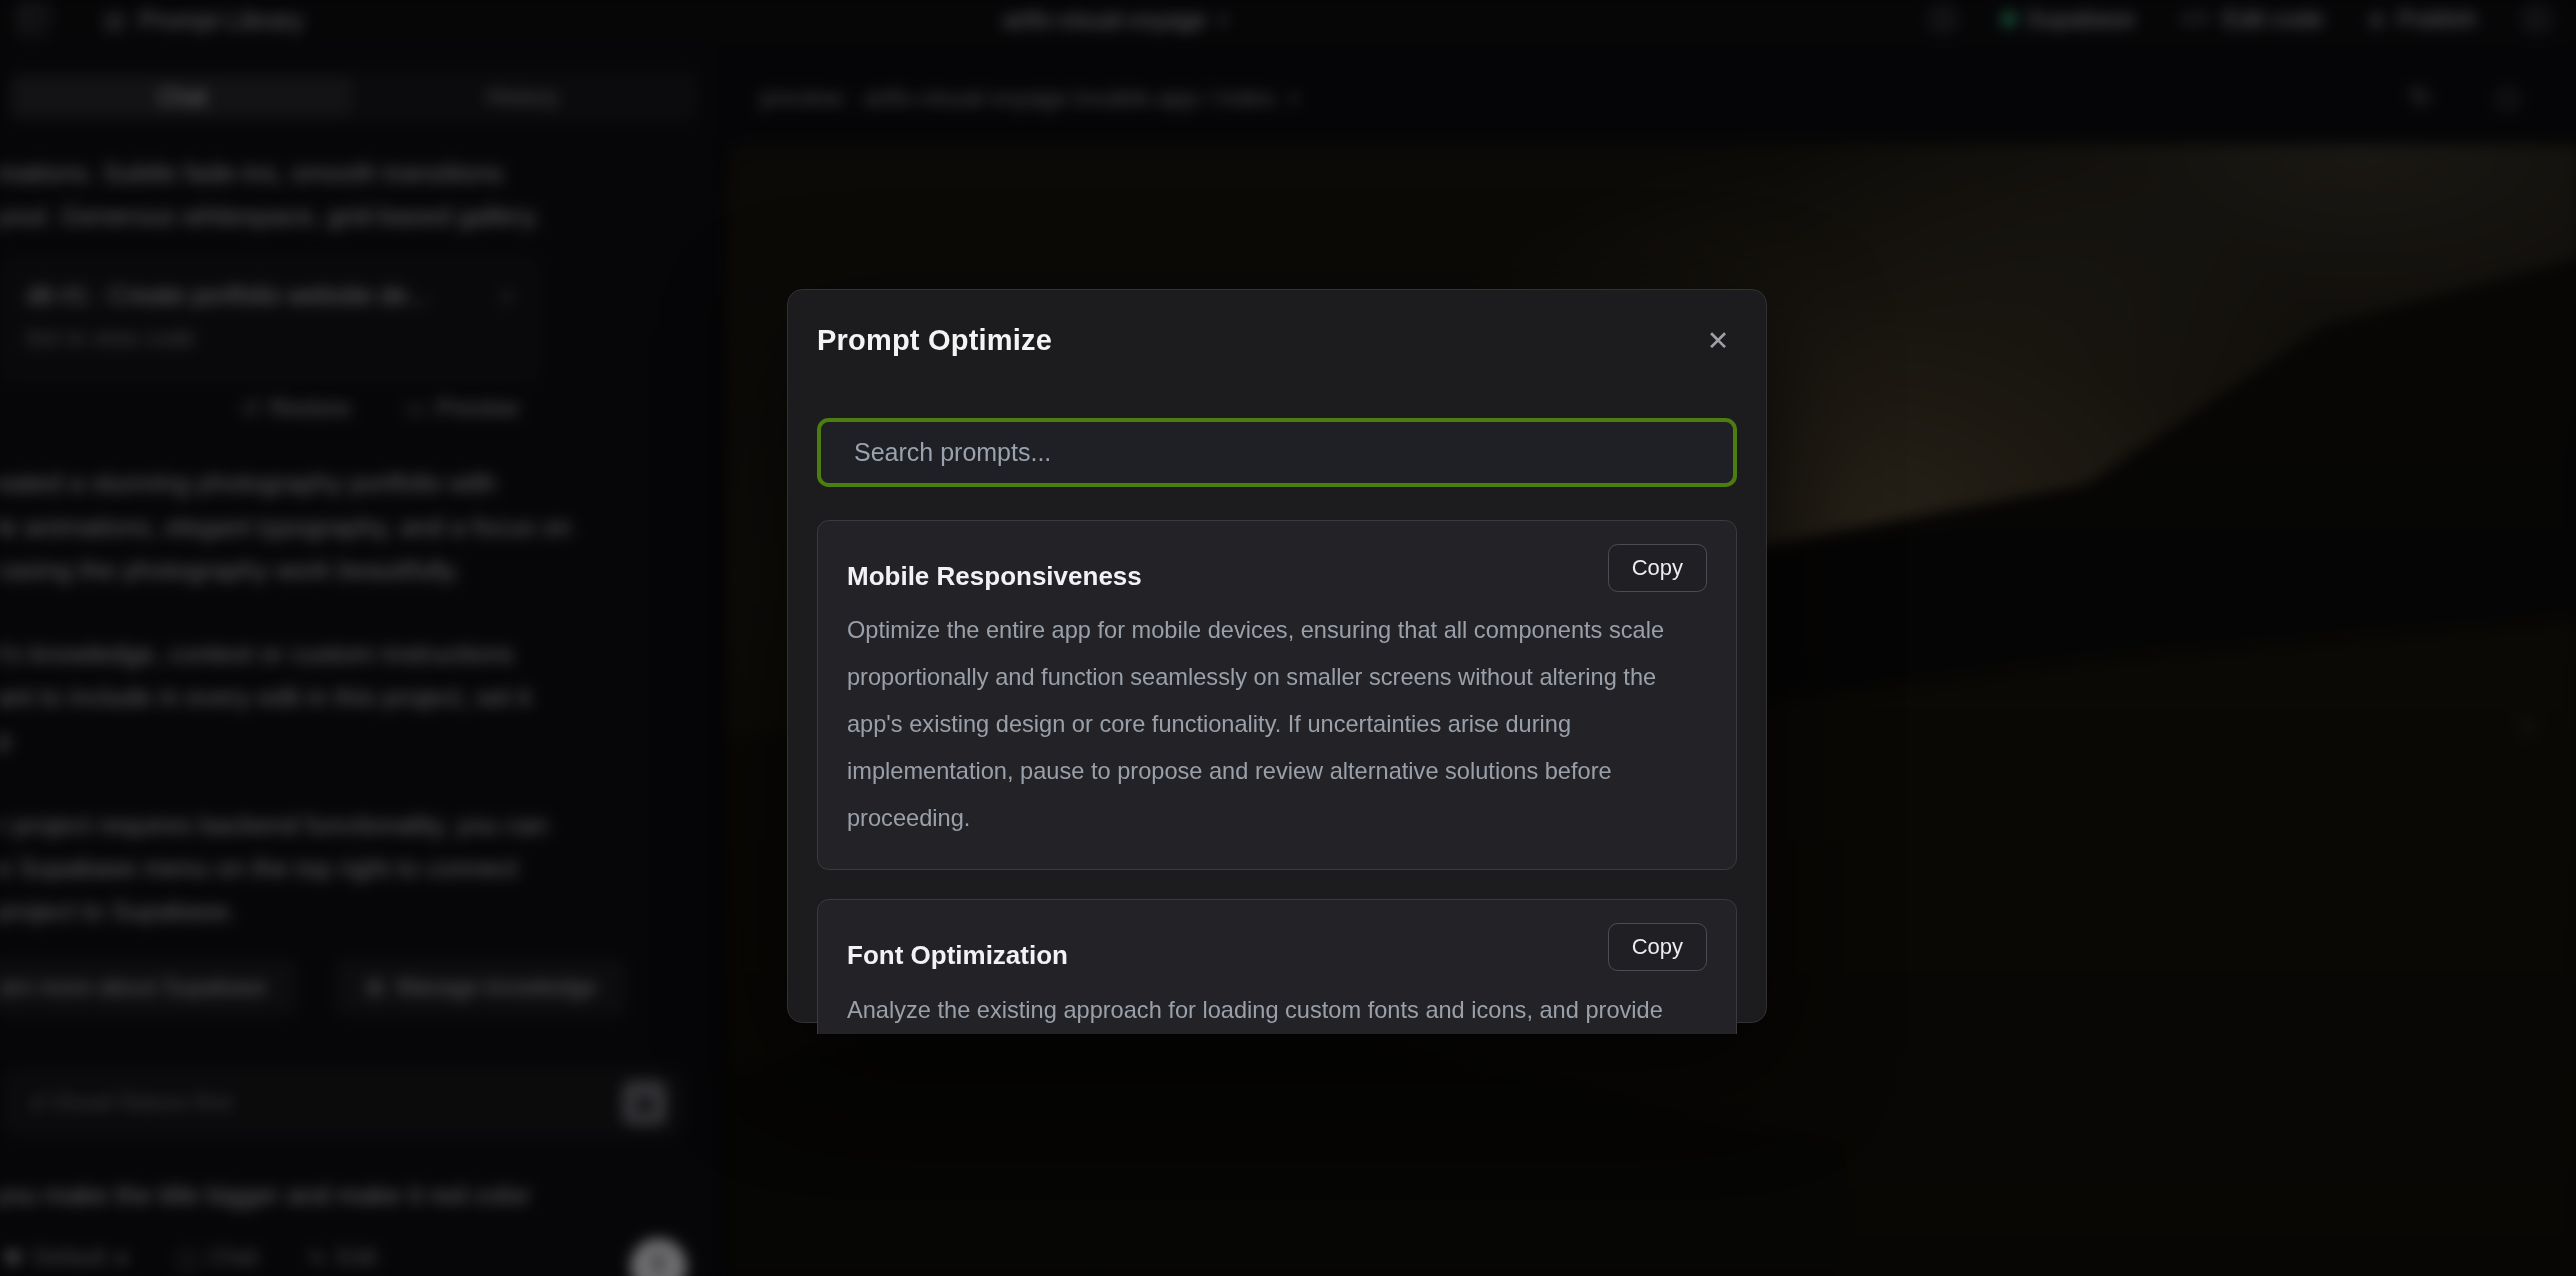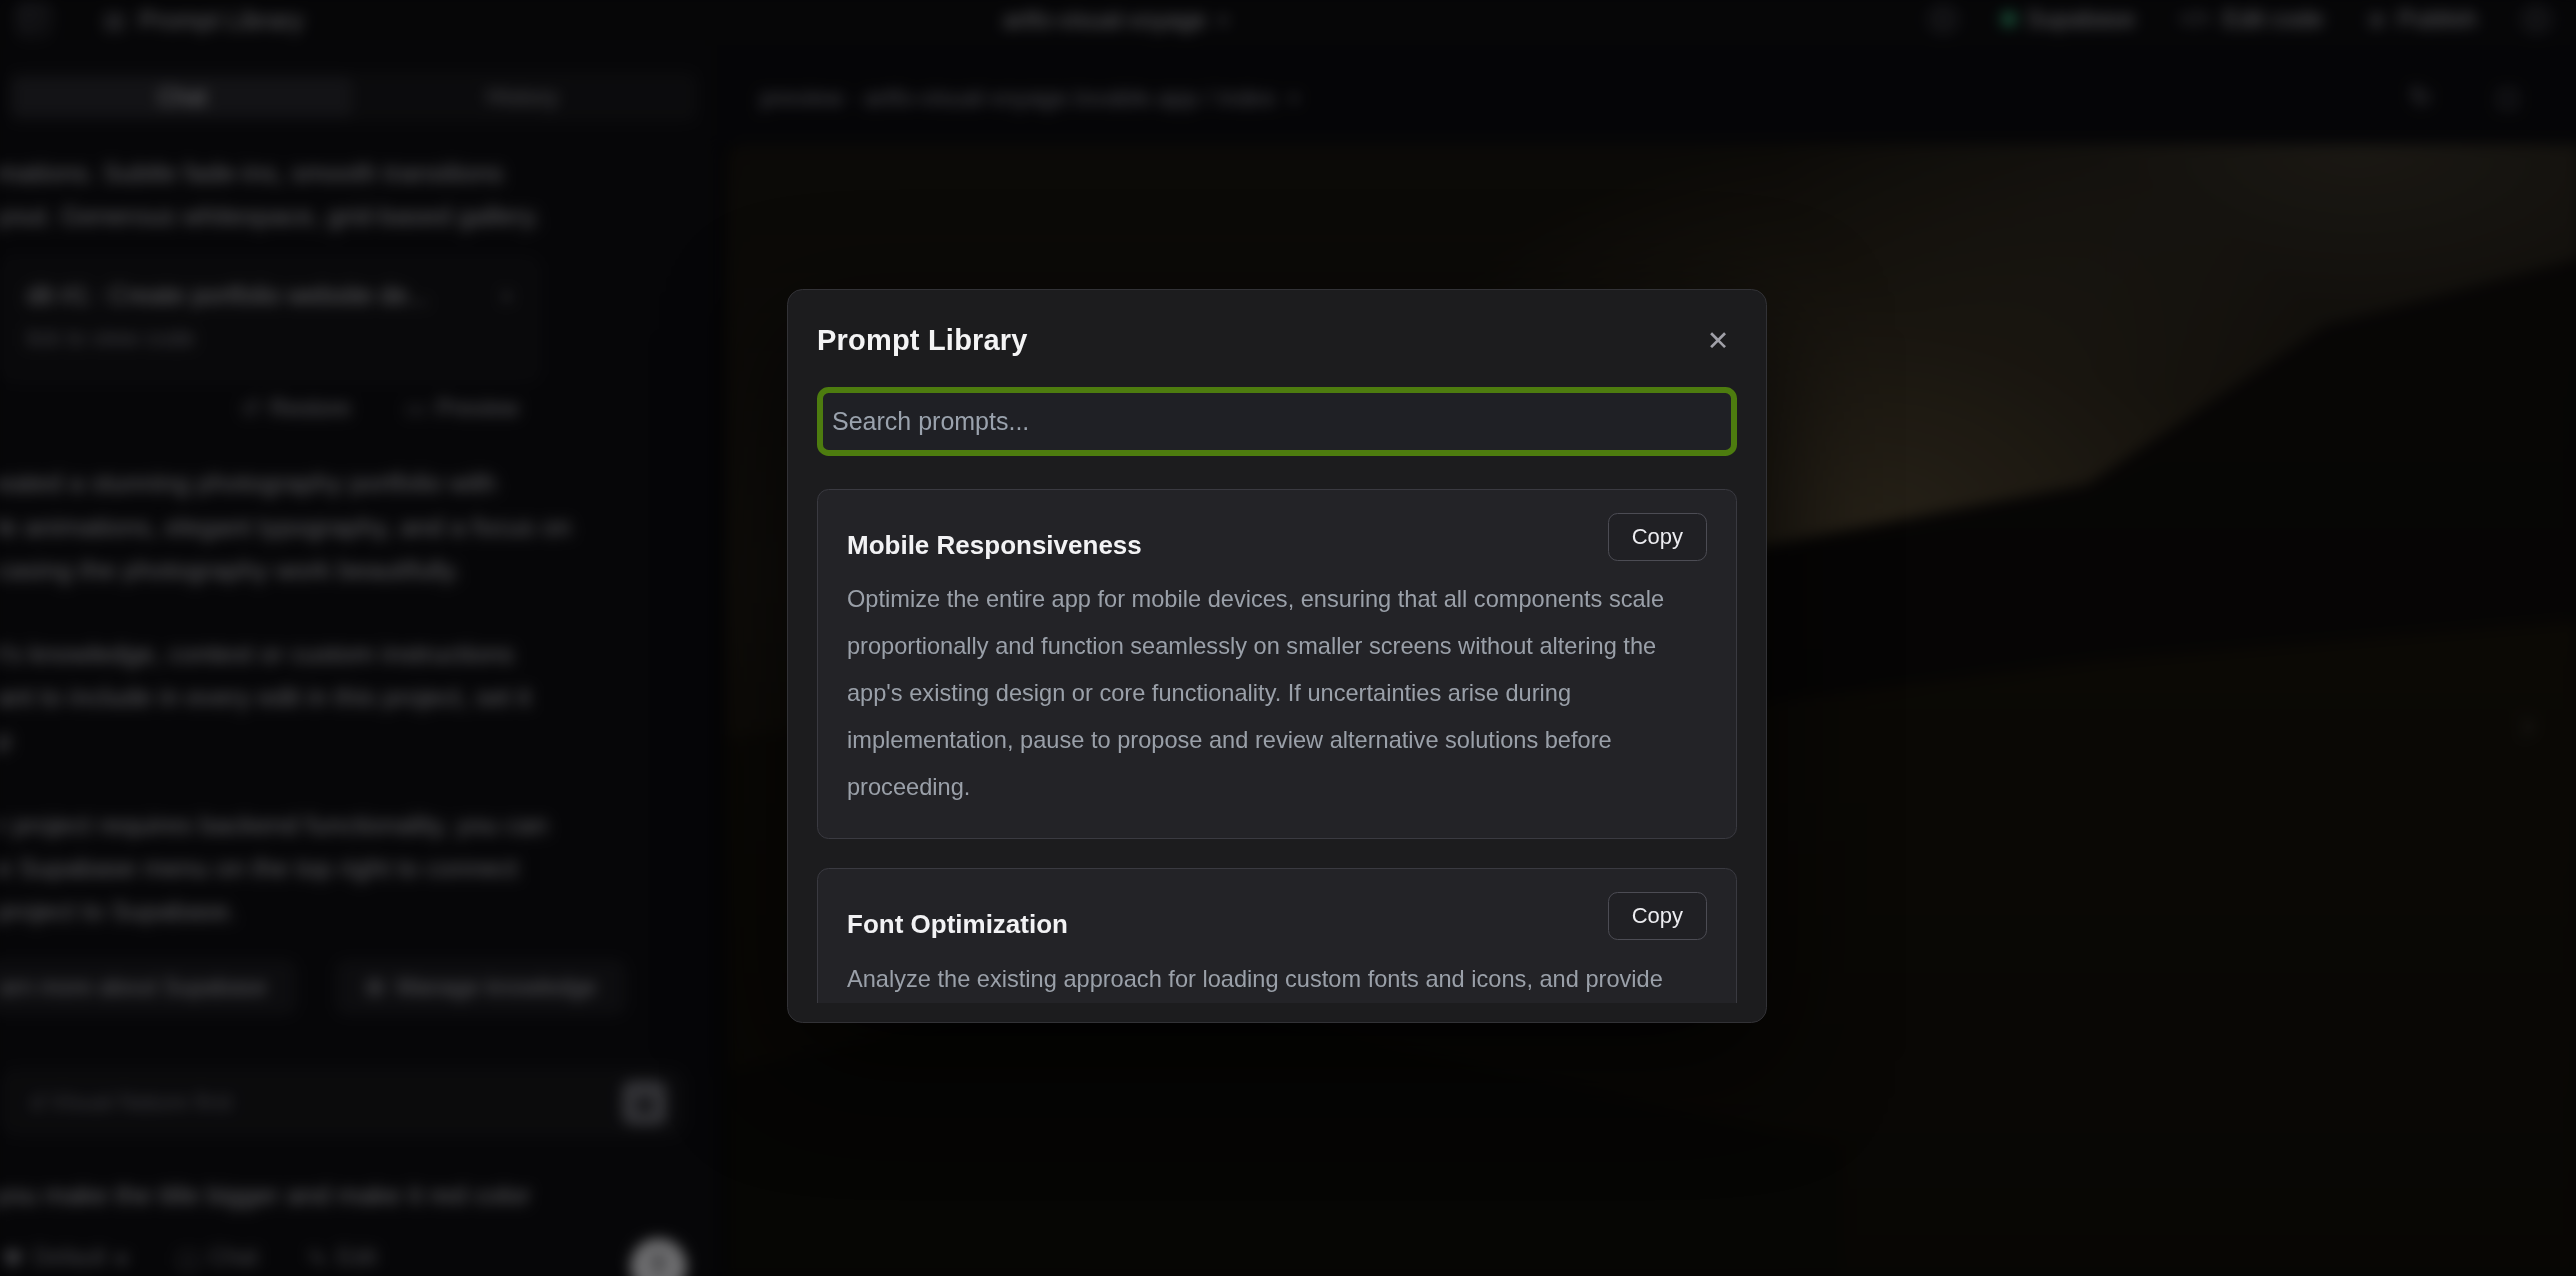--- a/index.html
+++ b/index.html
@@ -68,22 +68,22 @@
 
   
   .scrim{position:absolute;inset:0;background:rgba(4,4,6,.55);}
   .modal{position:absolute;left:787px;top:289px;width:980px;height:734px;box-sizing:border-box;
          background:#1c1c1e;border:1px solid #323236;border-radius:15.4px;
          box-shadow:0 39px 116px rgba(0,0,0,.75);padding:33px 29px 0 29px;}
   .modal-head{display:flex;justify-content:space-between;align-items:center;}
   .modal-title{color:#f4f4f5;font-size:29px;font-weight:600;letter-spacing:0.2px;}
   .modal-close{color:#a0a0a8;font-size:27px;line-height:1;cursor:pointer;padding:3.9px 7.7px;}
   .search-wrap{margin-top:29px;}
-  .search-input{width:100%;height:69px;box-sizing:border-box;background:#1f2025;border:6px solid #4d7c0f;
-      border-radius:11.6px;color:#e5e7eb;font-size:25px;padding:0 9px;outline:none;font-family:"Liberation Sans",sans-serif;}
+  .search-input{width:100%;height:69px;box-sizing:border-box;background:#1f2025;border:4px solid #4d7c0f;
+      border-radius:11.6px;color:#e5e7eb;font-size:25px;padding:0 33px;outline:none;font-family:"Liberation Sans",sans-serif;margin-top:31px;}
   .search-input::placeholder{color:#9aa2ad;}
   .modal-body{margin-top:33px;height:514px;overflow:hidden;display:flex;flex-direction:column;gap:29px;}
   .prompt-card{background:#232327;border:1px solid #3a3a41;border-radius:11.6px;padding:23px 29px 27px 29px;flex:none;}
   .pc-head{display:flex;justify-content:space-between;align-items:flex-end;}
   .pc-title{color:#f2f2f4;font-size:26px;font-weight:600;}
   .copy-btn{height:46px;padding:0 23px;display:flex;align-items:center;background:#202024;border:1px solid #4c4c54;
       border-radius:9.6px;color:#ececf0;font-size:22px;cursor:pointer;}
   .pc-desc{margin-top:15.4px;color:#9aa0a9;font-size:23.6px;line-height:47px;max-width:876px;}
   .glyph{font-family:"DejaVu Sans",sans-serif;}
 </style>
@@ -210,21 +210,21 @@
       <div class="ridge"></div>
       <div class="fg-dark"></div>
     </div>
     <div class="edge-chevron glyph">›</div>
   </div>
 
   <div class="scrim"></div>
 
   <div class="modal">
     <div class="modal-head">
-      <div class="modal-title">Prompt Library</div>
+      <div class="modal-title">Prompt Optimize</div>
       <div class="modal-close glyph">✕</div>
     </div>
     <div class="search-wrap">
       <input class="search-input" type="text" placeholder="Search prompts..." style="">
     </div>
     <div class="modal-body">
       <div class="prompt-card">
         <div class="pc-head">
           <div class="pc-title">Mobile Responsiveness</div>
           <div class="copy-btn">Copy</div>

